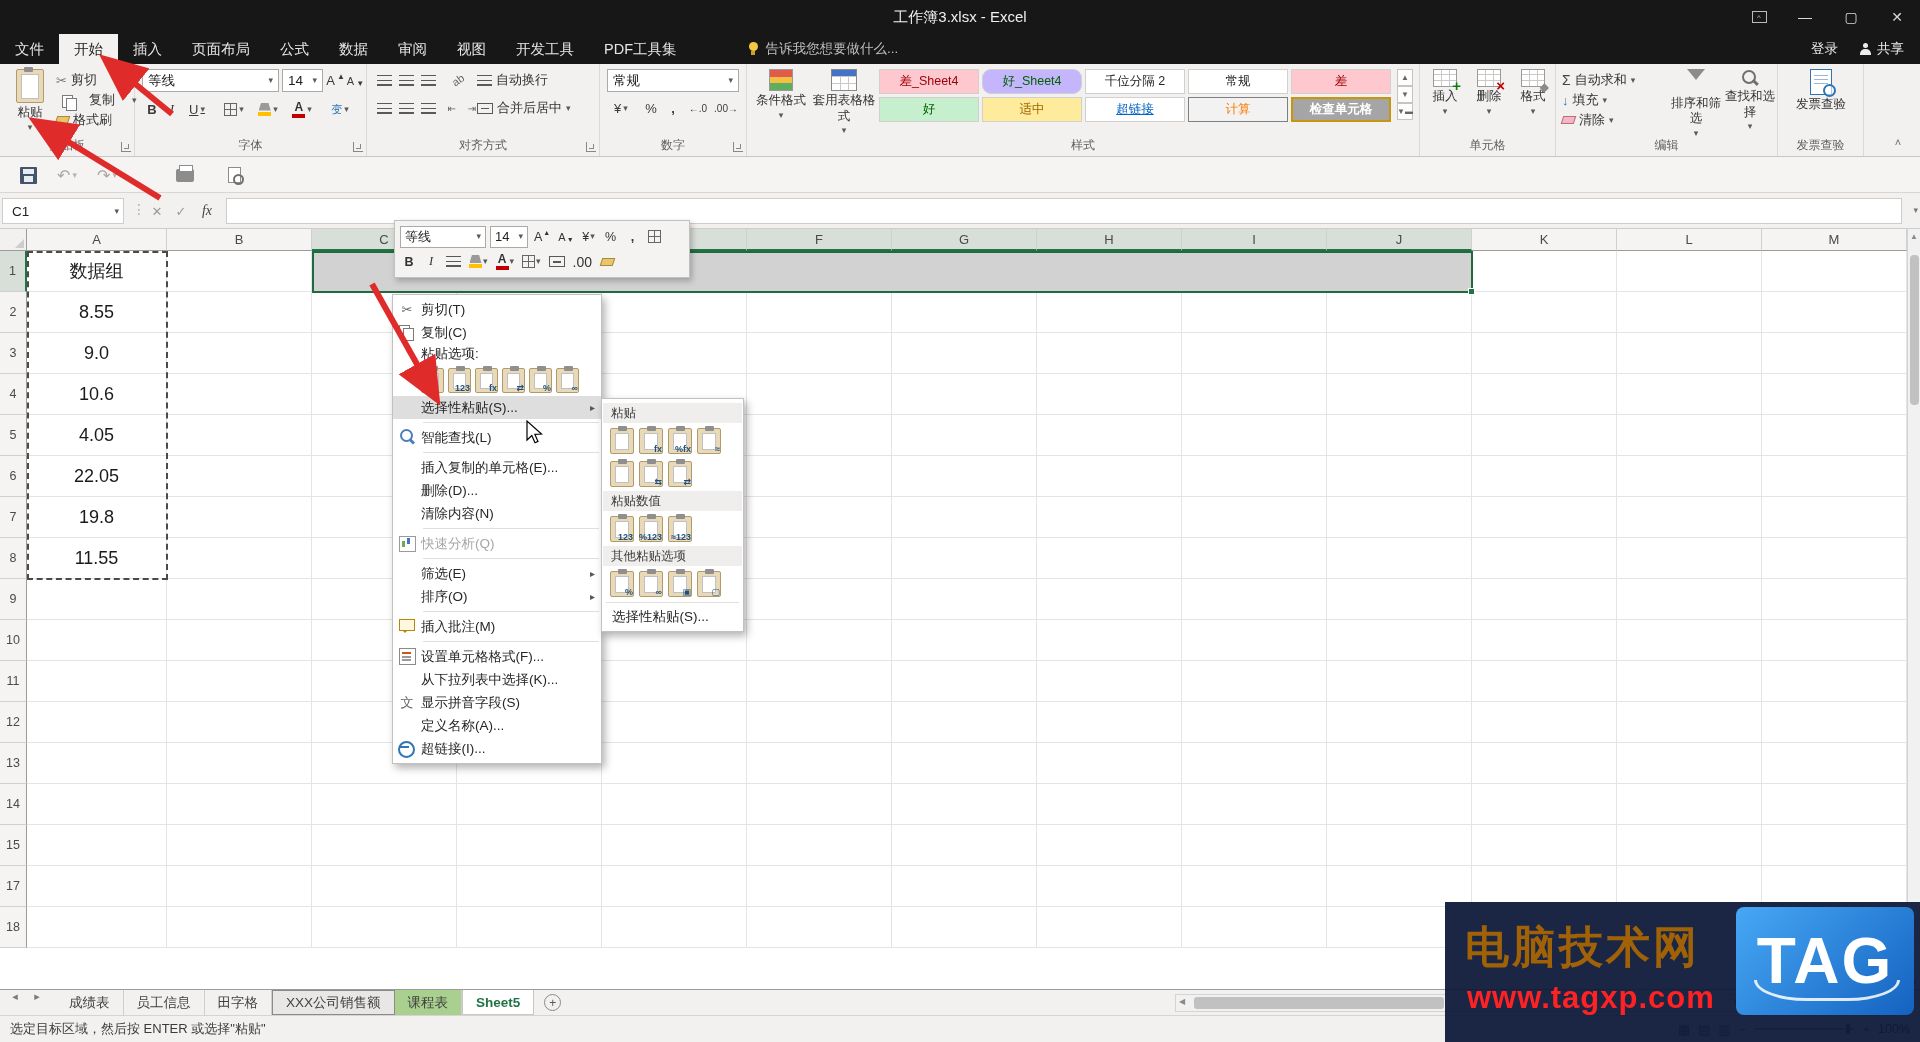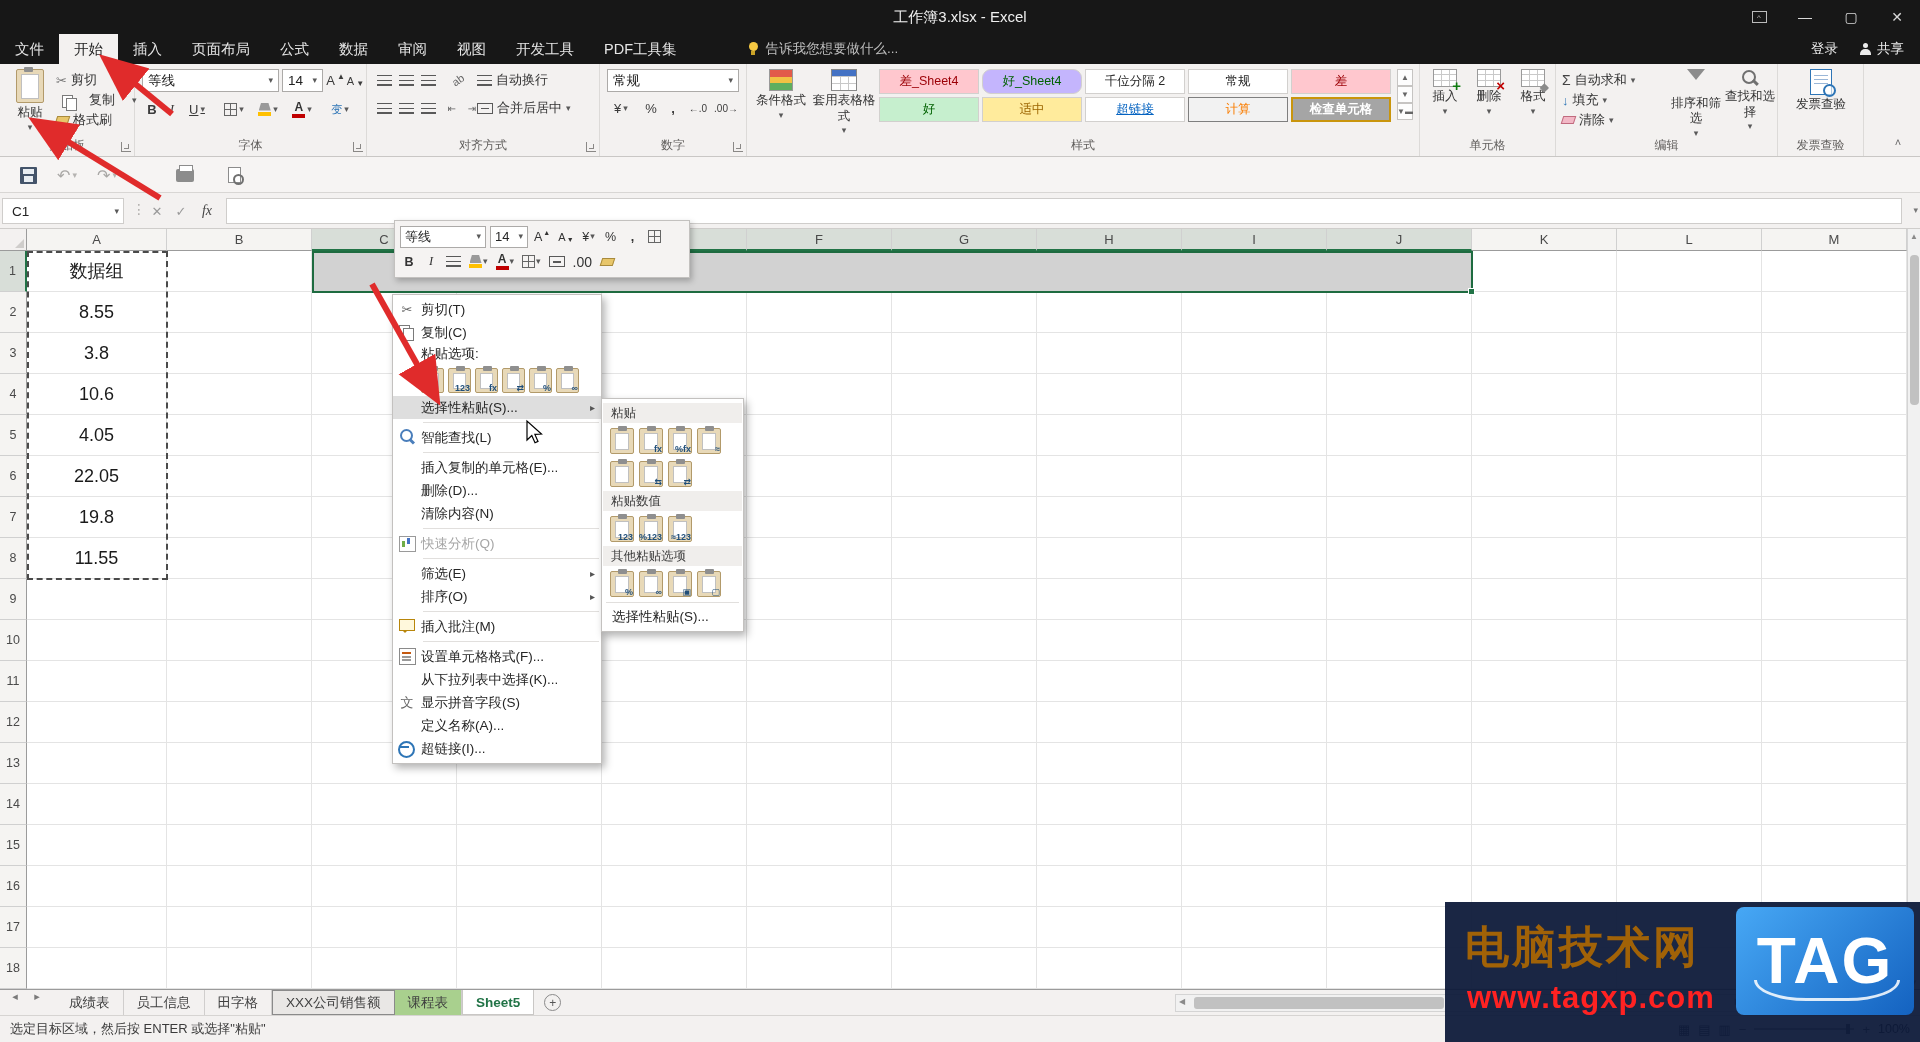--- a/index.html
+++ b/index.html
@@ -512,21 +512,21 @@
         <div class="cell"></div>
         <div class="cell"></div>
         <div class="cell"></div>
         <div class="cell"></div>
         <div class="cell"></div>
         <div class="cell"></div>
         <div class="cell"></div>
       </div>
       <div class="grow">
         <div class="row-h">3</div>
-        <div class="cell colA">3.8</div>
+        <div class="cell colA">9.0</div>
         <div class="cell"></div>
         <div class="cell"></div>
         <div class="cell"></div>
         <div class="cell"></div>
         <div class="cell"></div>
         <div class="cell"></div>
         <div class="cell"></div>
         <div class="cell"></div>
         <div class="cell"></div>
         <div class="cell"></div>
@@ -704,36 +704,20 @@
         <div class="cell"></div>
         <div class="cell"></div>
         <div class="cell"></div>
         <div class="cell"></div>
         <div class="cell"></div>
         <div class="cell"></div>
         <div class="cell"></div>
       </div>
       <div class="grow">
         <div class="row-h">15</div>
-        <div class="cell colA"></div>
-        <div class="cell"></div>
-        <div class="cell"></div>
-        <div class="cell"></div>
-        <div class="cell"></div>
-        <div class="cell"></div>
-        <div class="cell"></div>
-        <div class="cell"></div>
-        <div class="cell"></div>
-        <div class="cell"></div>
-        <div class="cell"></div>
-        <div class="cell"></div>
-        <div class="cell"></div>
-      </div>
-      <div class="grow">
-        <div class="row-h">16</div>
         <div class="cell colA"></div>
         <div class="cell"></div>
         <div class="cell"></div>
         <div class="cell"></div>
         <div class="cell"></div>
         <div class="cell"></div>
         <div class="cell"></div>
         <div class="cell"></div>
         <div class="cell"></div>
         <div class="cell"></div>

